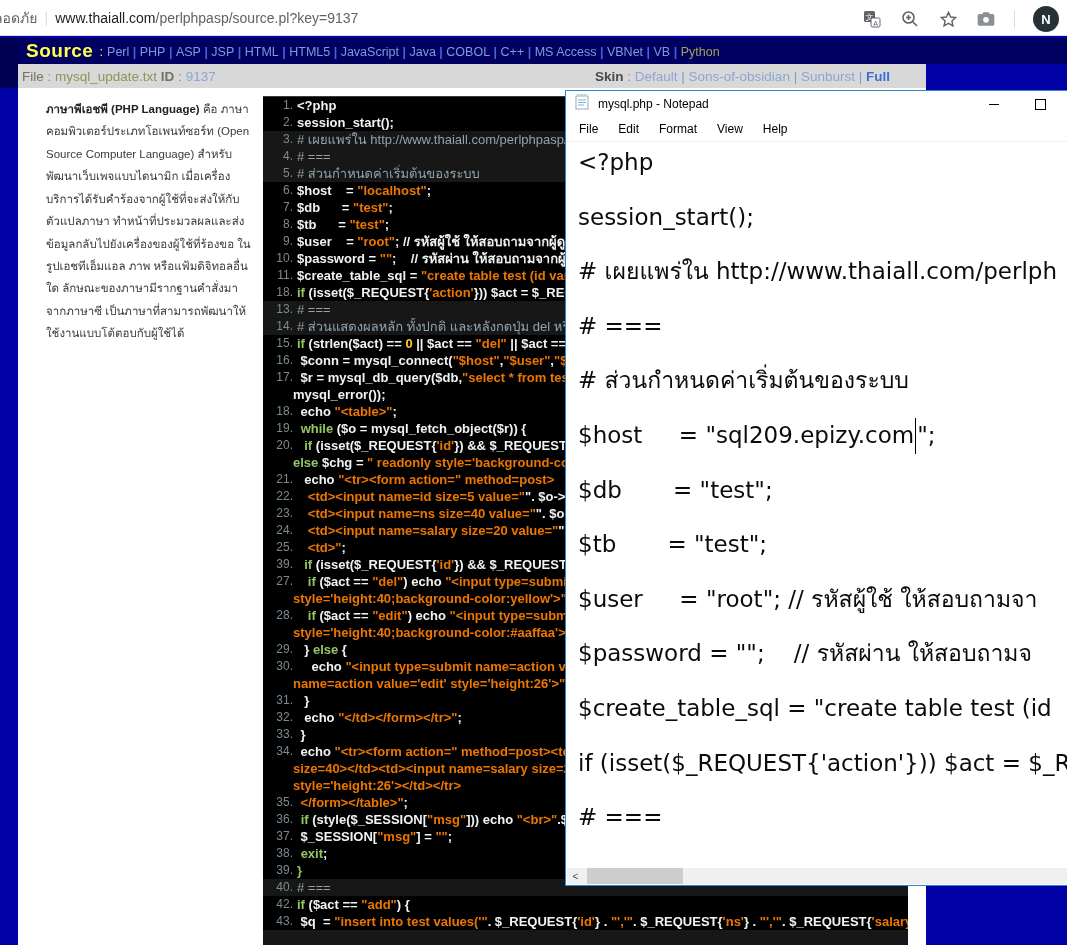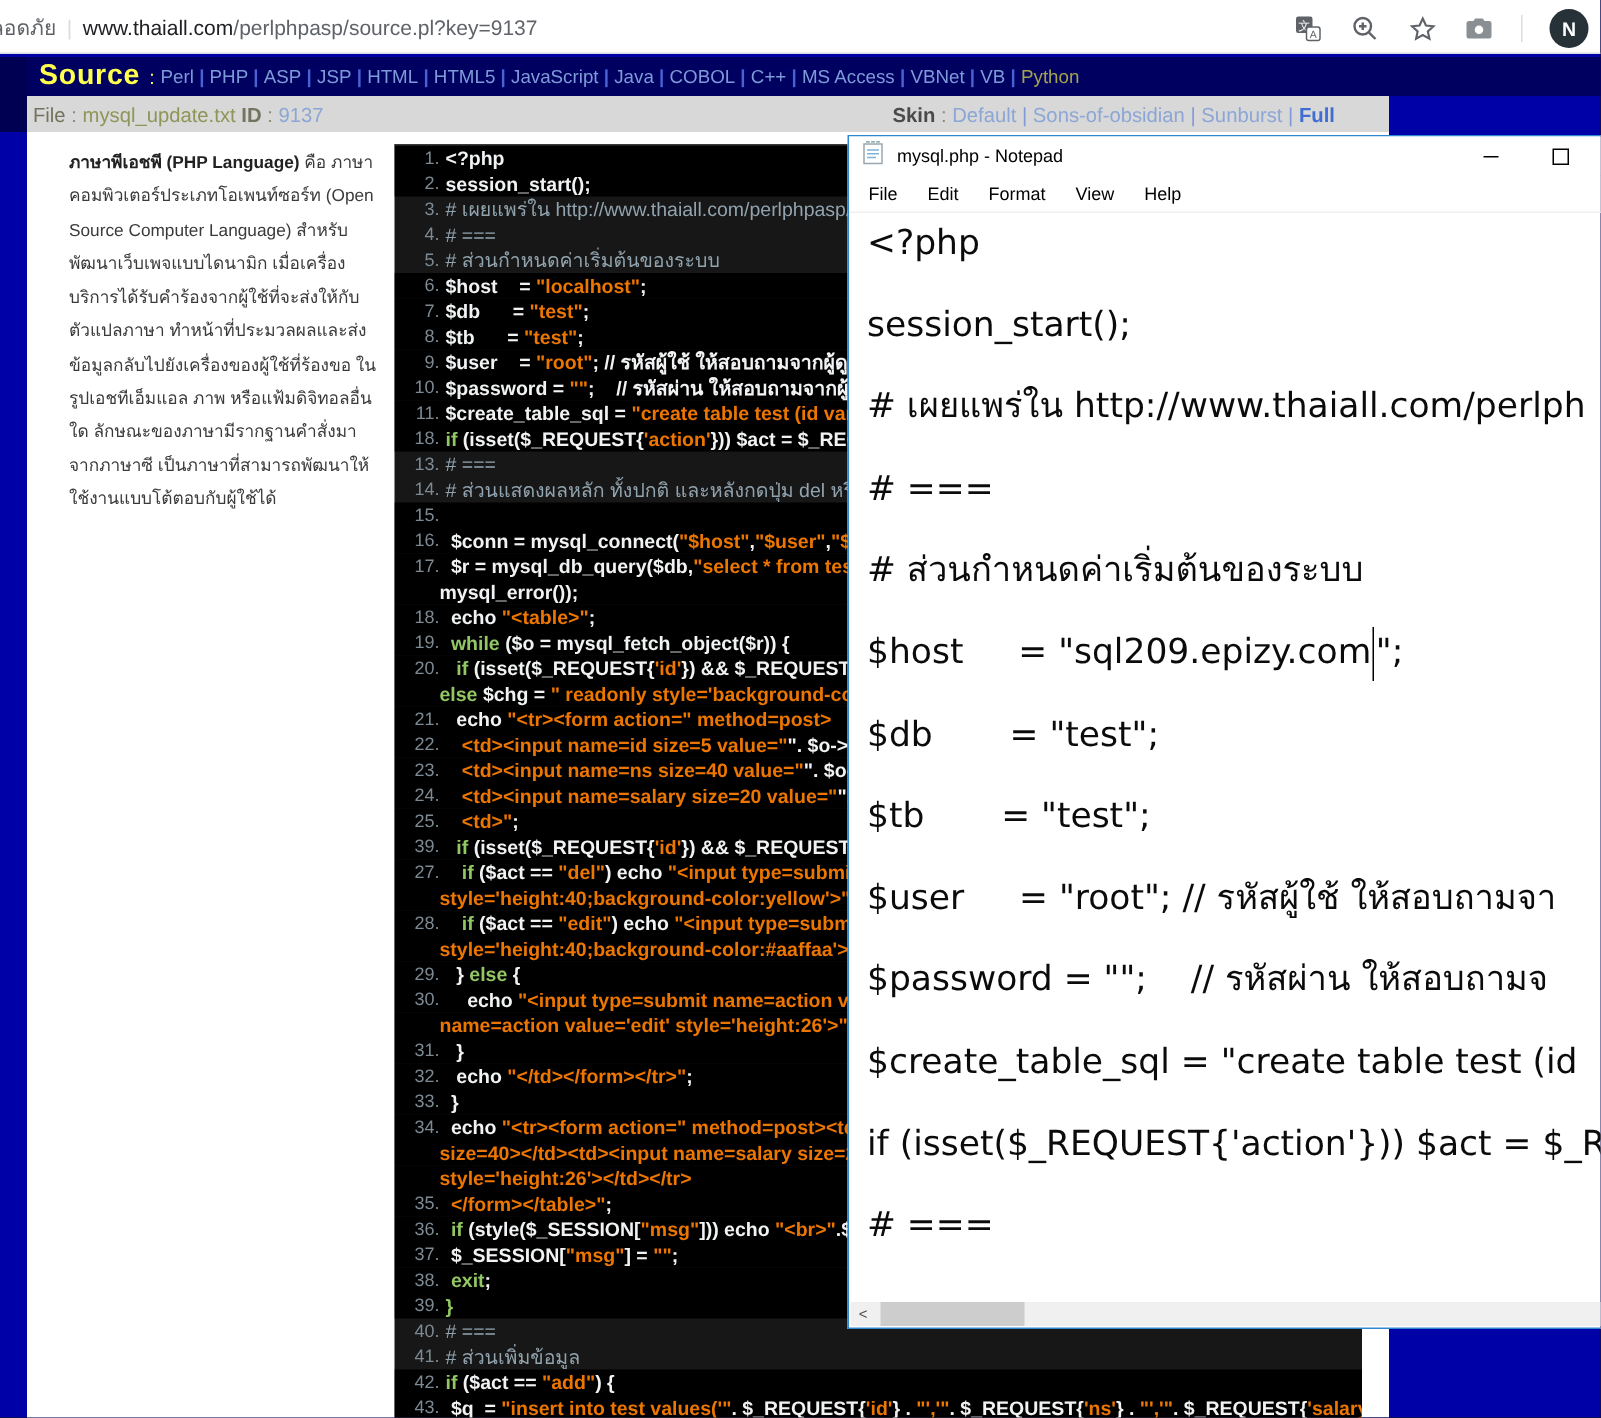--- a/index.html
+++ b/index.html
@@ -137,21 +137,21 @@
     <div class="crow"><span class="num">5.</span><span><span class="tc"># ส่วนกำหนดค่าเริ่มต้นของระบบ</span></span></div>
     <div class="crow codebg"><span class="num">6.</span><span><span class="tp">$host    = </span><span class="ts">"localhost"</span><span class="tp">;</span></span></div>
     <div class="crow codebg"><span class="num">7.</span><span><span class="tp">$db      = </span><span class="ts">"test"</span><span class="tp">;</span></span></div>
     <div class="crow codebg"><span class="num">8.</span><span><span class="tp">$tb      = </span><span class="ts">"test"</span><span class="tp">;</span></span></div>
     <div class="crow codebg"><span class="num">9.</span><span><span class="tp">$user    = </span><span class="ts">"root"</span><span class="tp">; // รหัสผู้ใช้ ให้สอบถามจากผู้ดูแ</span></span></div>
     <div class="crow codebg"><span class="num">10.</span><span><span class="tp">$password = </span><span class="ts">""</span><span class="tp">;    // รหัสผ่าน ให้สอบถามจากผู้ดูแ</span></span></div>
     <div class="crow codebg"><span class="num">11.</span><span><span class="tp">$create_table_sql = </span><span class="ts">"create table test (id varcha</span></span></div>
     <div class="crow codebg"><span class="num">18.</span><span><span class="tk">if</span><span class="tp"> (isset($_REQUEST{</span><span class="ts">'action'</span><span class="tp">})) $act = $_REQUE</span></span></div>
     <div class="crow"><span class="num">13.</span><span><span class="tc"># ===</span></span></div>
     <div class="crow"><span class="num">14.</span><span><span class="tc"># ส่วนแสดงผลหลัก ทั้งปกติ และหลังกดปุ่ม del หรือ</span></span></div>
-    <div class="crow codebg"><span class="num">15.</span></div>
+    <div class="crow codebg"><span class="num">15.</span><span><span class="tk">if</span><span class="tp"> (strlen($act) == </span><span class="tn">0</span><span class="tp"> || $act == </span><span class="ts">"del"</span><span class="tp"> || $act ==</span></span></div>
     <div class="crow codebg"><span class="num">16.</span><span><span class="tp"> $conn = mysql_connect(</span><span class="ts">"$host"</span><span class="tp">,</span><span class="ts">"$user"</span><span class="tp">,</span><span class="ts">"$pass</span></span></div>
     <div class="crow codebg"><span class="num">17.</span><span><span class="tp"> $r = mysql_db_query($db,</span><span class="ts">"select * from test"</span><span class="tp">)</span></span></div>
     <div class="crow codebg"><span class="wrapind"></span><span><span class="tp">mysql_error());</span></span></div>
     <div class="crow codebg"><span class="num">18.</span><span><span class="tp"> echo </span><span class="ts">"&lt;table&gt;"</span><span class="tp">;</span></span></div>
     <div class="crow codebg"><span class="num">19.</span><span><span class="tp"> </span><span class="tk">while</span><span class="tp"> ($o = mysql_fetch_object($r)) {</span></span></div>
     <div class="crow codebg"><span class="num">20.</span><span><span class="tp">  </span><span class="tk">if</span><span class="tp"> (isset($_REQUEST{</span><span class="ts">'id'</span><span class="tp">}) &amp;&amp; $_REQUEST{</span><span class="ts">'id</span></span></div>
     <div class="crow codebg"><span class="wrapind"></span><span><span class="tk">else</span><span class="tp"> $chg = </span><span class="ts">" readonly style='background-color:</span></span></div>
     <div class="crow codebg"><span class="num">21.</span><span><span class="tp">  echo </span><span class="ts">"&lt;tr&gt;&lt;form action=" method=post&gt;</span></span></div>
     <div class="crow codebg"><span class="num">22.</span><span><span class="ts">   &lt;td&gt;&lt;input name=id size=5 value="</span><span class="tp">". $o-&gt;</span></span></div>
     <div class="crow codebg"><span class="num">23.</span><span><span class="ts">   &lt;td&gt;&lt;input name=ns size=40 value="</span><span class="tp">". $o-</span></span></div>
@@ -170,21 +170,20 @@
     <div class="crow codebg"><span class="num">33.</span><span><span class="tp"> }</span></span></div>
     <div class="crow codebg"><span class="num">34.</span><span><span class="tp"> echo </span><span class="ts">"&lt;tr&gt;&lt;form action=" method=post&gt;&lt;td&gt;</span></span></div>
     <div class="crow codebg"><span class="wrapind"></span><span><span class="ts">size=40&gt;&lt;/td&gt;&lt;td&gt;&lt;input name=salary size=2</span></span></div>
     <div class="crow codebg"><span class="wrapind"></span><span><span class="ts">style='height:26'&gt;&lt;/td&gt;&lt;/tr&gt;</span></span></div>
     <div class="crow codebg"><span class="num">35.</span><span><span class="ts"> &lt;/form&gt;&lt;/table&gt;"</span><span class="tp">;</span></span></div>
     <div class="crow codebg"><span class="num">36.</span><span><span class="tp"> </span><span class="tk">if</span><span class="tp"> (style($_SESSION[</span><span class="ts">"msg"</span><span class="tp">])) echo </span><span class="ts">"&lt;br&gt;"</span><span class="tp">.$_S</span></span></div>
     <div class="crow codebg"><span class="num">37.</span><span><span class="tp"> $_SESSION[</span><span class="ts">"msg"</span><span class="tp">] = </span><span class="ts">""</span><span class="tp">;</span></span></div>
     <div class="crow codebg"><span class="num">38.</span><span><span class="tp"> </span><span class="tk">exit</span><span class="tp">;</span></span></div>
     <div class="crow codebg"><span class="num">39.</span><span><span class="tk">}</span></span></div>
     <div class="crow"><span class="num">40.</span><span><span class="tc"># ===</span></span></div>
-    <div class="crow"><span class="num">41.</span><span><span class="tc"># ส่วนเพิ่มข้อมูล</span></span></div>
     <div class="crow codebg"><span class="num">42.</span><span><span class="tk">if</span><span class="tp"> ($act == </span><span class="ts">"add"</span><span class="tp">) {</span></span></div>
     <div class="crow codebg"><span class="num">43.</span><span><span class="tp"> $q  = </span><span class="ts">"insert into test values('"</span><span class="tp">. $_REQUEST{</span><span class="ts">'id'</span><span class="tp">} . </span><span class="ts">"','"</span><span class="tp">. $_REQUEST{</span><span class="ts">'ns'</span><span class="tp">} . </span><span class="ts">"','"</span><span class="tp">. $_REQUEST{</span><span class="ts">'salary'</span></span></div>
   </div>
 
 <div class="abs" id="notepad">
   <div class="abs" id="np-title">
     <span class="ticon">
       <svg width="15" height="16" viewBox="0 0 15 16">
           <rect x="1" y="2" width="12" height="13" fill="#fff" stroke="#9aa7b0"></rect>
           <path d="M2.5 1c.6-1 1.6-1 2.2 0M5.9 1c.6-1 1.6-1 2.2 0M9.3 1c.6-1 1.6-1 2.2 0" stroke="#8aa" fill="none"></path>

